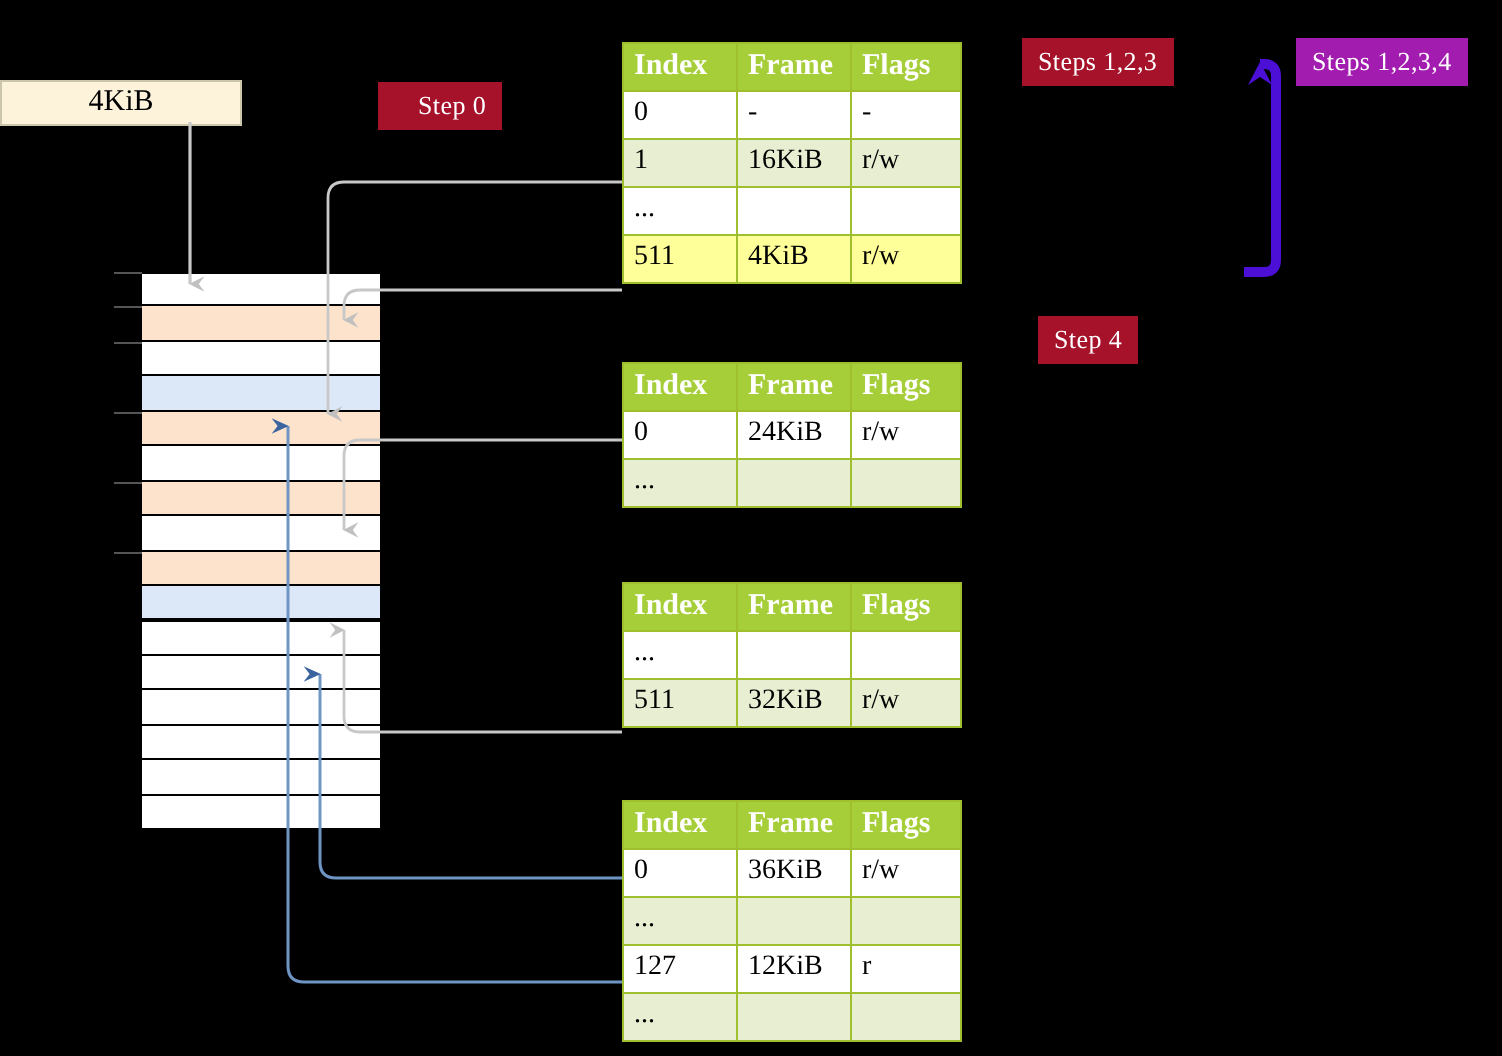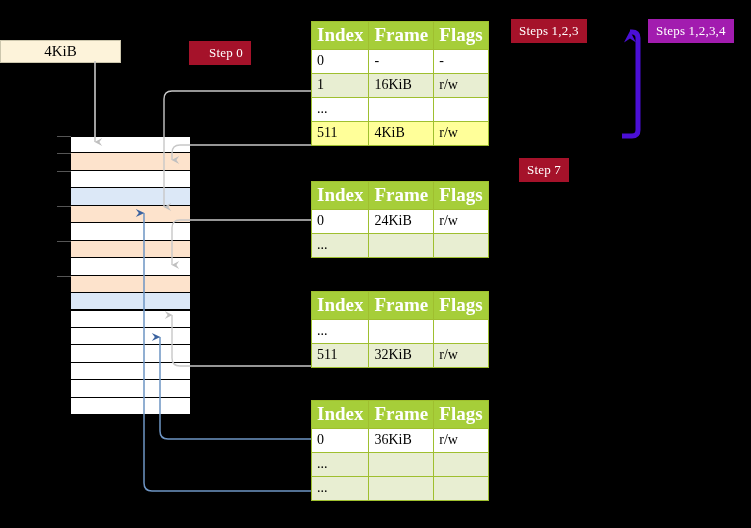--- a/index.html
+++ b/index.html
@@ -57,21 +57,21 @@
     text-align: left;
     height: 18px;
     vertical-align: middle;
     overflow: hidden;
     white-space: nowrap;
   }
   .ptable th {
     background: #a6ce39;
     color: #ffffff;
     font-weight: bold;
-    font-size: 19px;
+    font-size: 15px;
   }
   .ptable td.alt { background: #e8eed2; }
   .ptable td.hl  { background: #ffff99; }
   .col-index { width: 57px; }
   .col-frame { width: 57px; }
   .col-flags { width: 55px; }
 
   
   #memcol {
     position: absolute;
@@ -129,21 +129,21 @@
 
 <div class="badge badge-red" style="left:511px; top:19px;">
   <span>Steps 1,2,3</span>
 </div>
 
 <div class="badge badge-purple" style="left:648px; top:19px;">
   <span>Steps 1,2,3,4</span>
 </div>
 
 <div class="badge badge-red" style="left:519px; top:158px;">
-  <span>Step 7</span>
+  <span>Step 4</span>
 </div>
 
 <div id="memcol">
   <div class="memcol-sides"></div>
 
 <div class="memrow first" style="top: 0px; height: 17.45px;"></div>
     <div class="tick" style="top: 0px;"></div>
     <div class="memrow orange" style="top: 17.45px; height: 17.45px;"></div>
     <div class="tick" style="top: 17.45px;"></div>
     <div class="memrow" style="top: 34.9px; height: 17.45px;"></div>
@@ -275,20 +275,25 @@
         <td>0</td>
         <td>36KiB</td>
         <td>r/w</td>
       </tr>
       <tr>
         <td class="alt">...</td>
         <td class="alt"></td>
         <td class="alt"></td>
       </tr>
       <tr>
+        <td>127</td>
+        <td>12KiB</td>
+        <td>r</td>
+      </tr>
+      <tr>
         <td class="alt">...</td>
         <td class="alt"></td>
         <td class="alt"></td>
       </tr>
     </tbody>
 </table>
 
 <svg id="wires" viewBox="0 0 751 528">
   <defs>
     <marker id="ah-gray" markerWidth="9" markerHeight="9" refX="4.5" refY="7.6" orient="auto" markerUnits="userSpaceOnUse">

